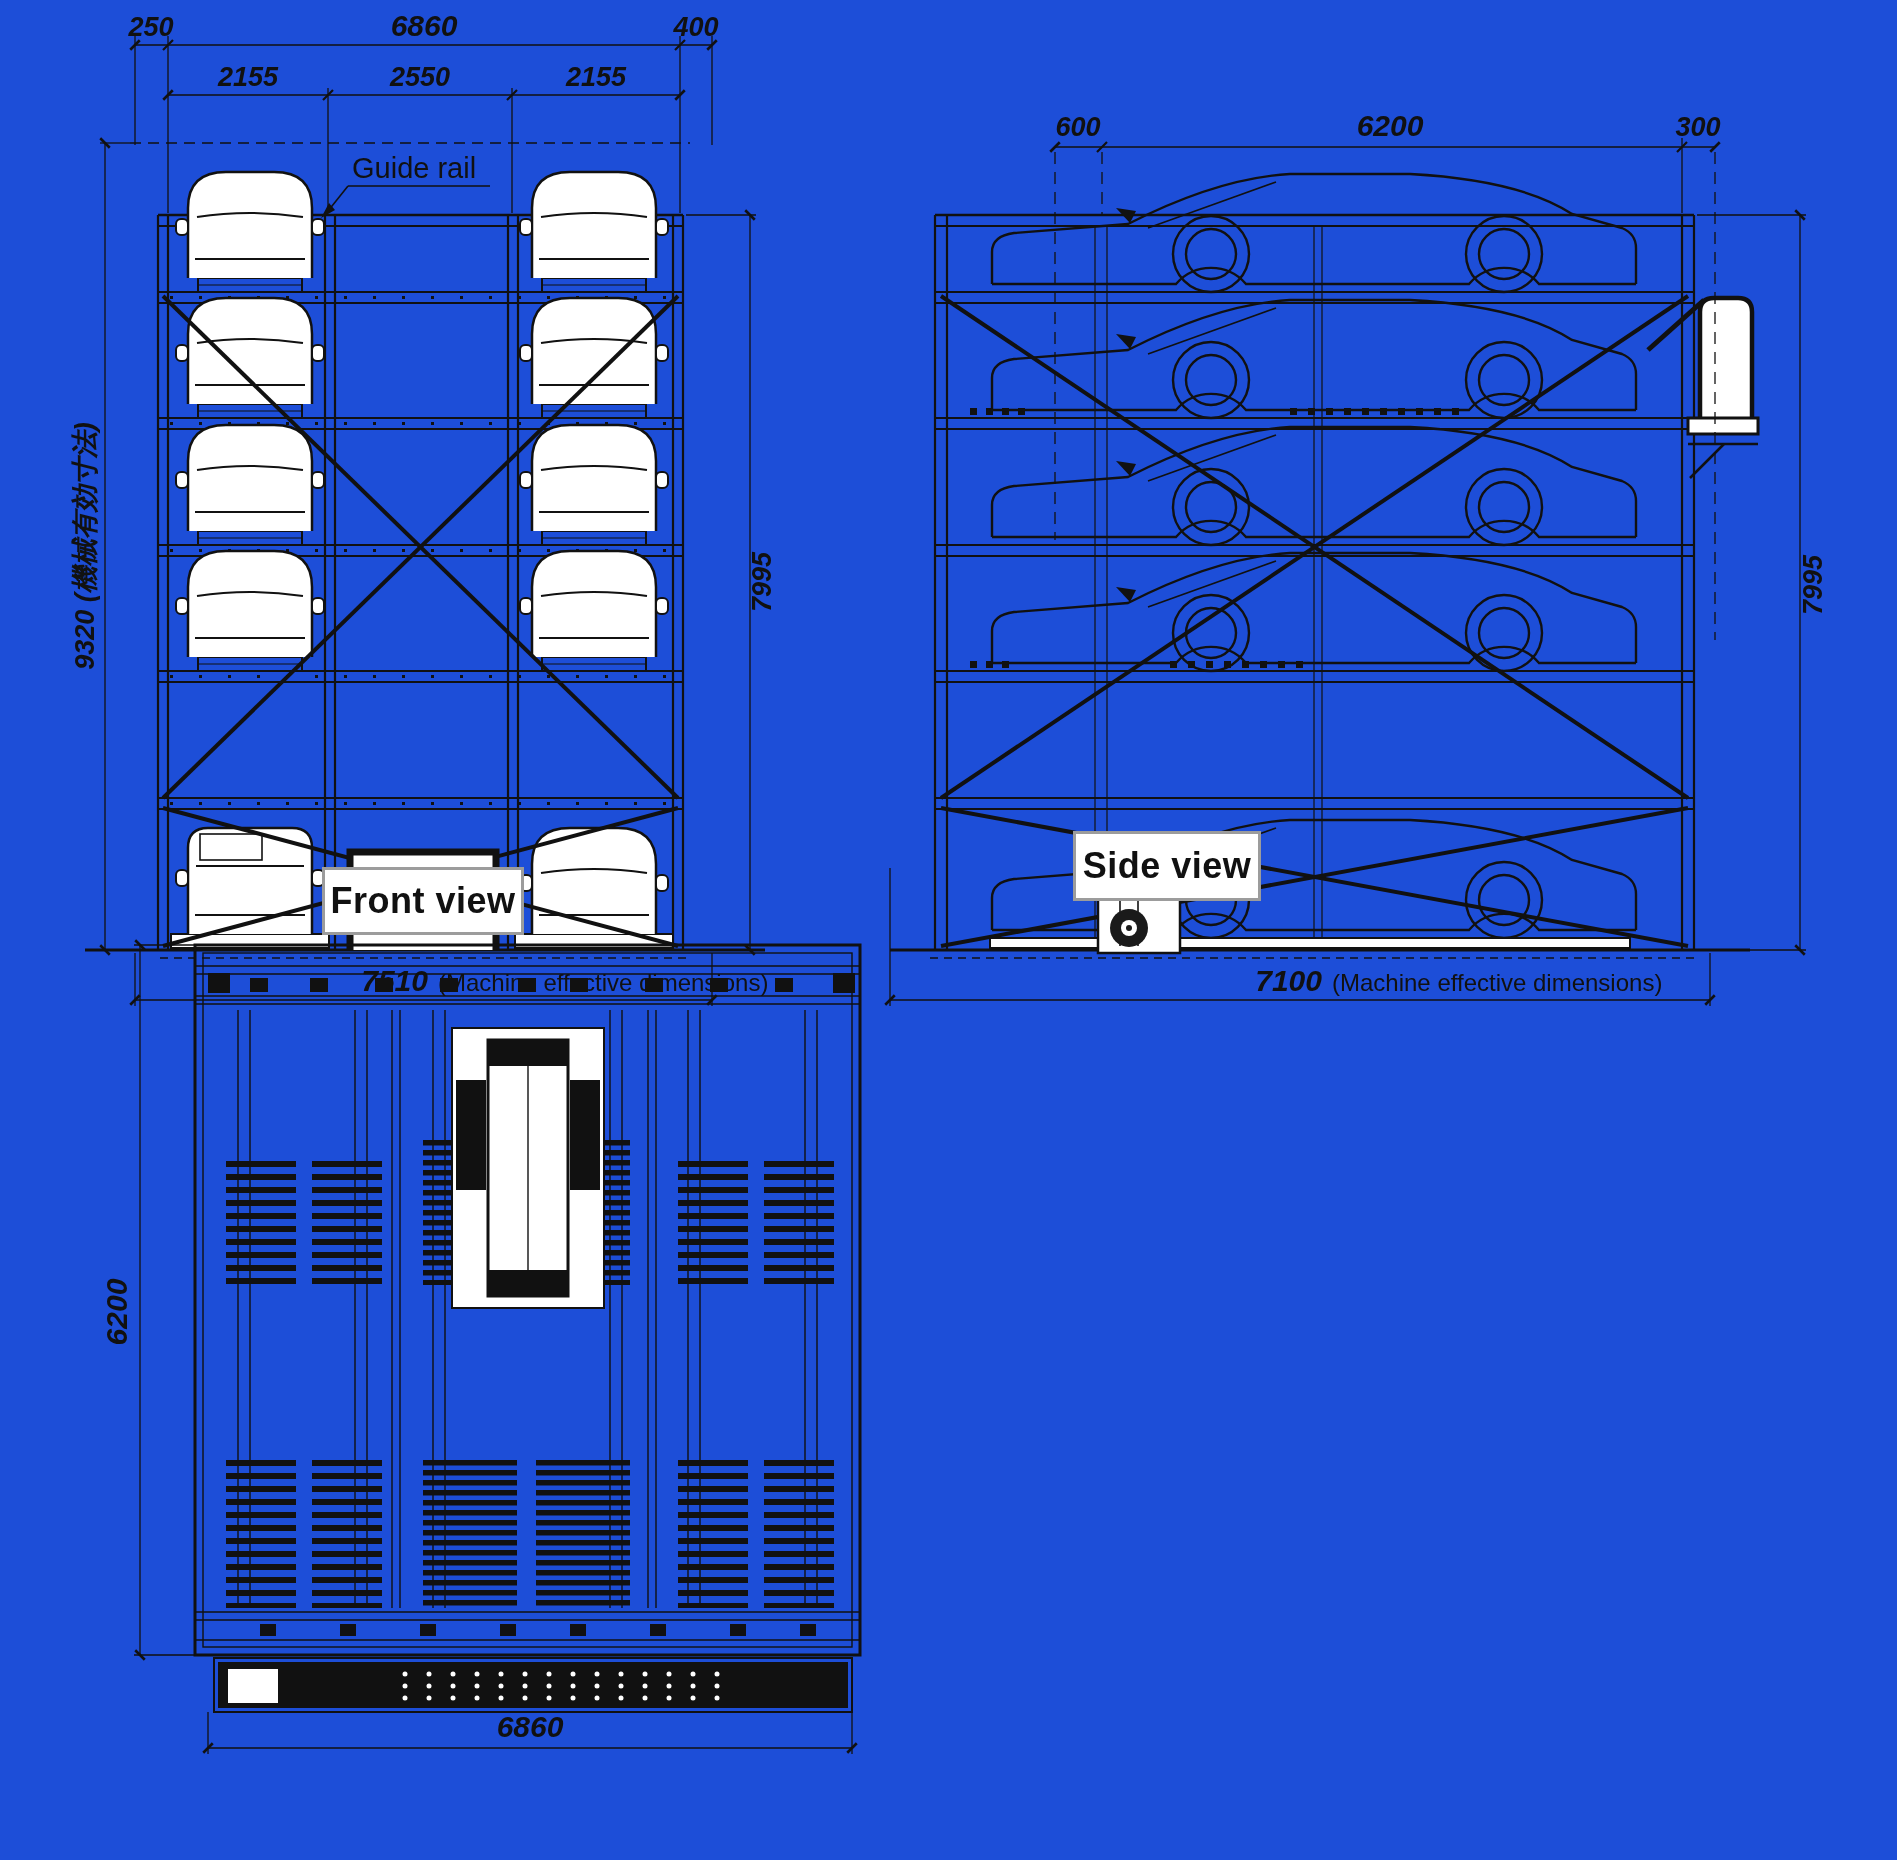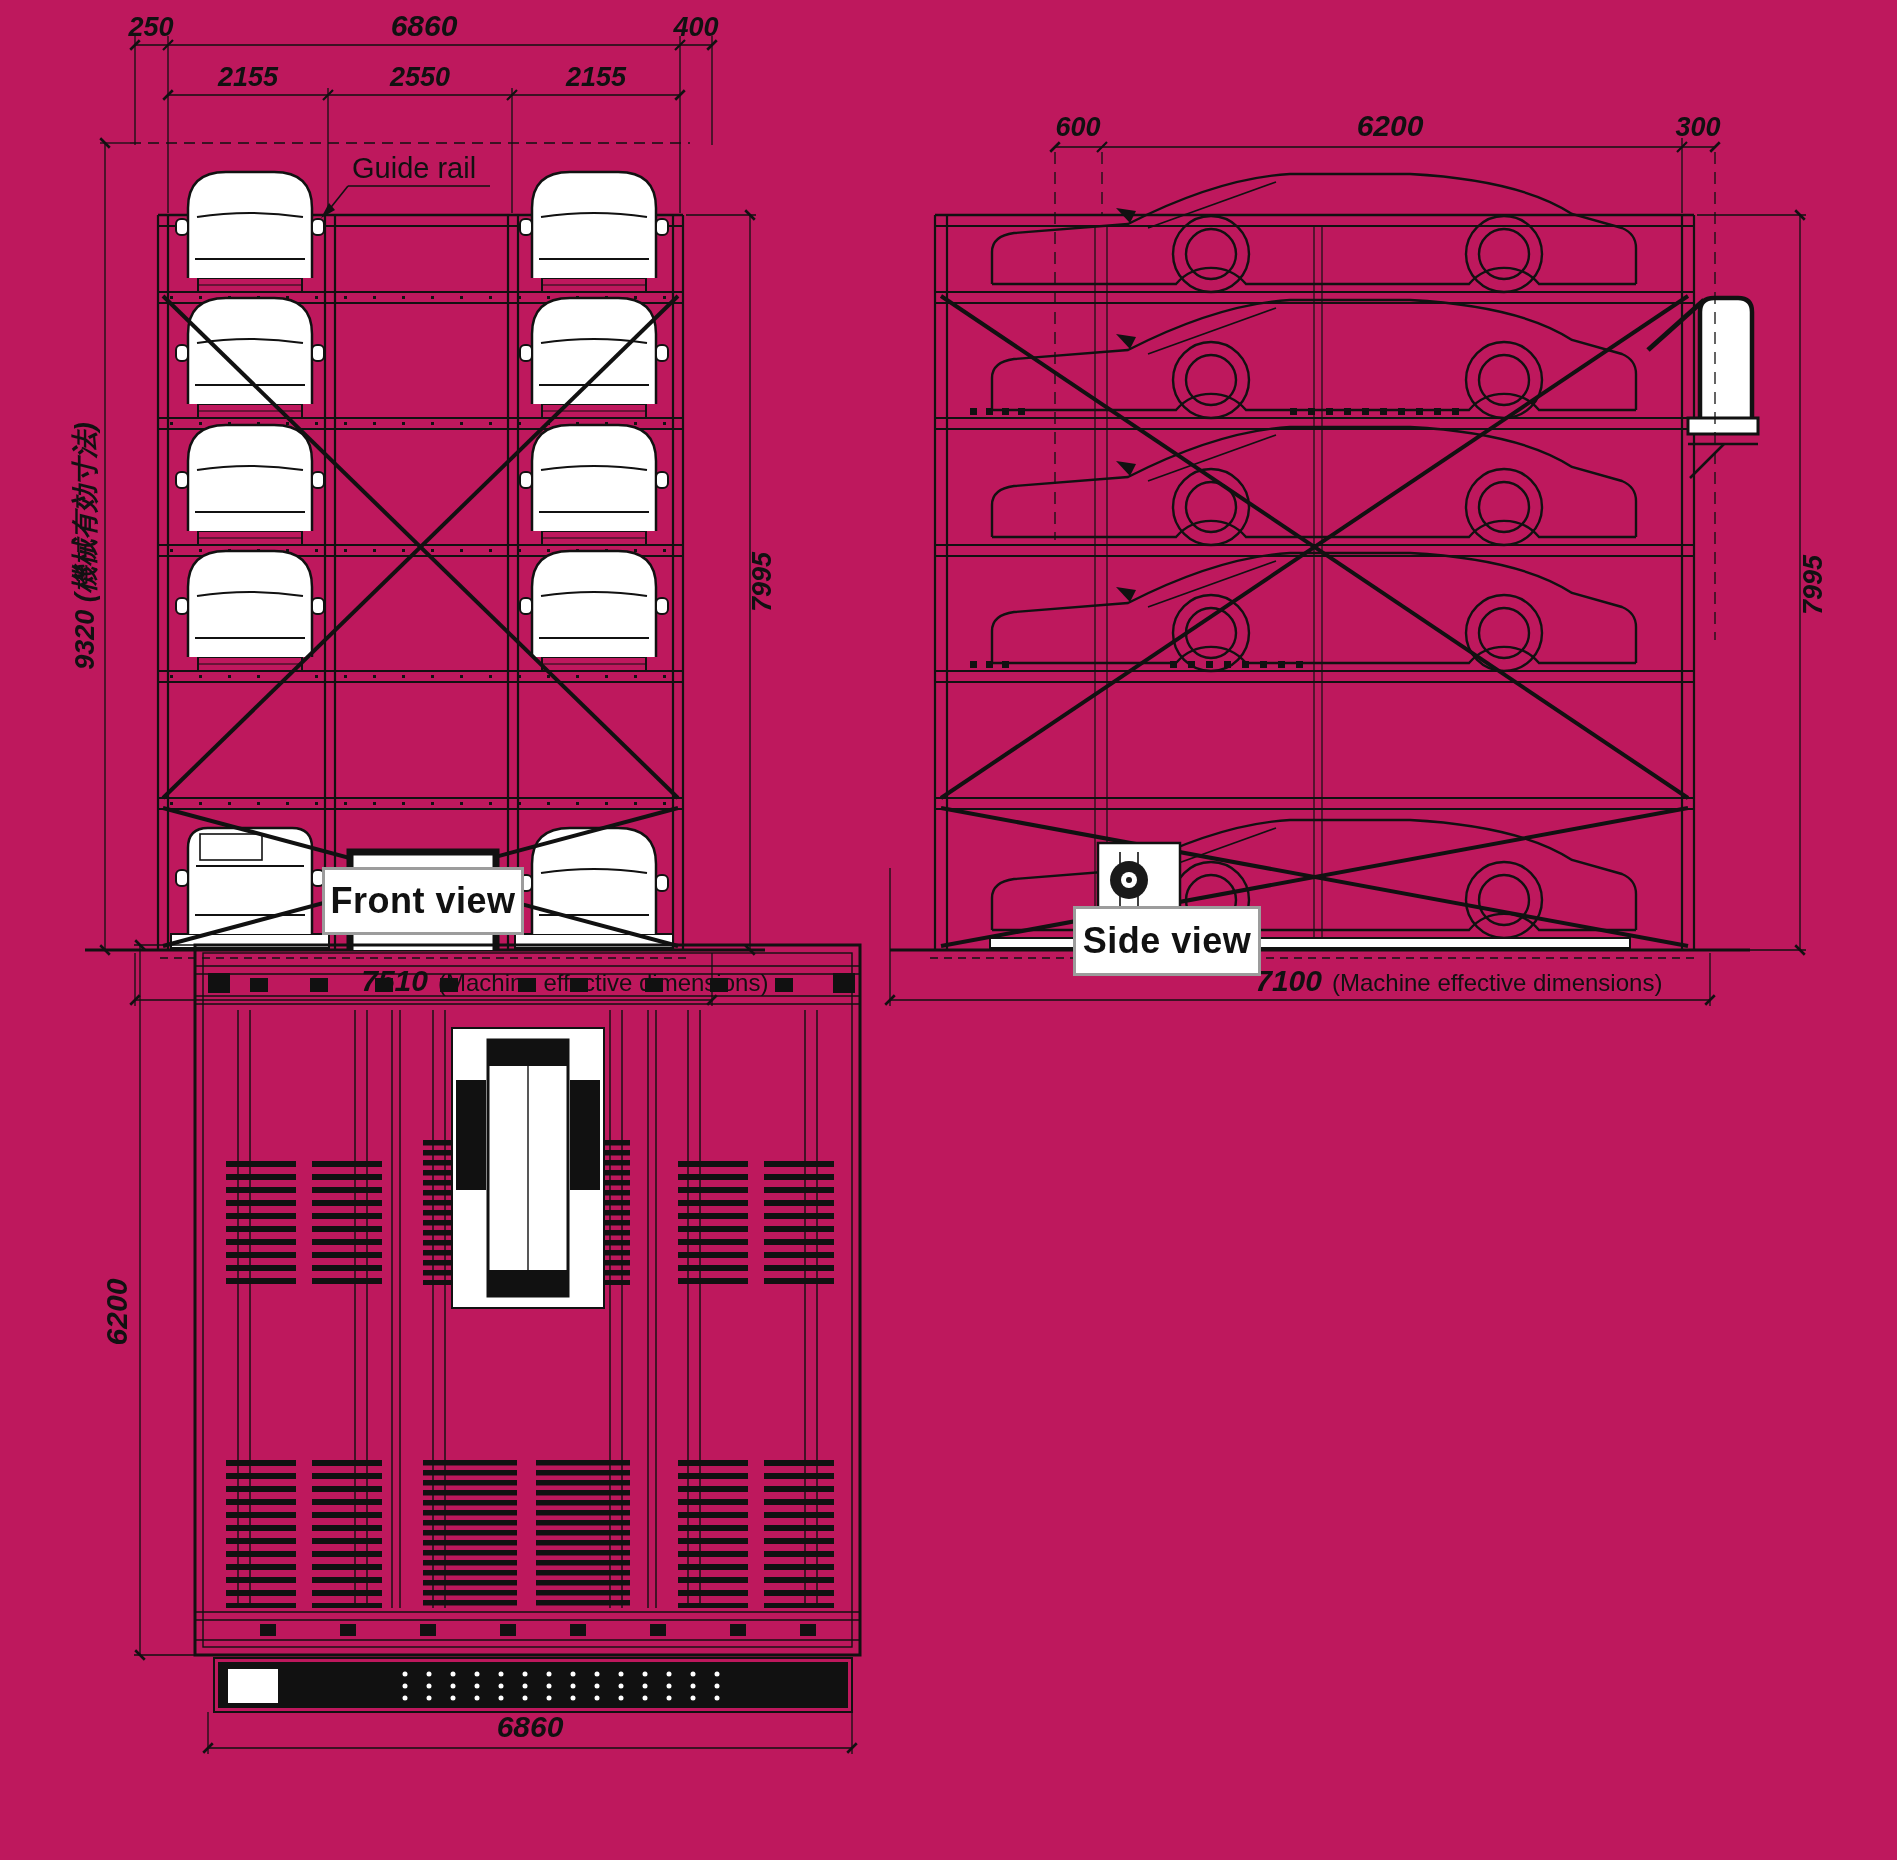--- a/index.html
+++ b/index.html
@@ -1,16 +1,16 @@
 <!DOCTYPE html>
 <html><head>
 <meta charset="utf-8">
 <style>
   html,body{margin:0;padding:0;background:#fff;font-family:"Liberation Sans",sans-serif}
-  #canvas{position:relative;width:1897px;height:1860px;background:#be185d;overflow:hidden}
+  #canvas{position:relative;width:1897px;height:1860px;background:#1d4ed8;overflow:hidden}
   .abs{position:absolute}
   svg{display:block;overflow:visible}
   svg text{font-family:"Liberation Sans","DejaVu Sans",sans-serif;fill:#111}
   .dimnum{font-style:italic;font-weight:bold;font-size:30px}
   .dimnum.sm{font-size:27px}
   .dimnote{font-size:24px;font-weight:normal;font-style:normal}
   .ann{font-size:29px}
   .viewlabel{position:absolute;background:#fff;border:3px solid #9c9c9c;display:flex;align-items:center;justify-content:center;font-size:36px;font-weight:700;color:#111;letter-spacing:.5px}
   .ln{stroke:#111;fill:none}
 </style>
@@ -459,17 +459,17 @@
   <g>
     <text class="dimnum" x="27" y="372" text-anchor="middle" transform="rotate(-90 27 372)">6200</text>
     <text class="dimnum" x="430" y="797" text-anchor="middle">6860</text>
   </g>
 </svg>
 </div>
 
 <div class="viewlabel" style="left:322px;top:867px;width:196px;height:62px">
   <span>Front view</span>
 </div>
-<div class="viewlabel" style="left:1073px;top:906px;width:182px;height:64px">
+<div class="viewlabel" style="left:1073px;top:831px;width:182px;height:64px">
   <span>Side view</span>
 </div>
 
 </div>
 
 </body></html>

